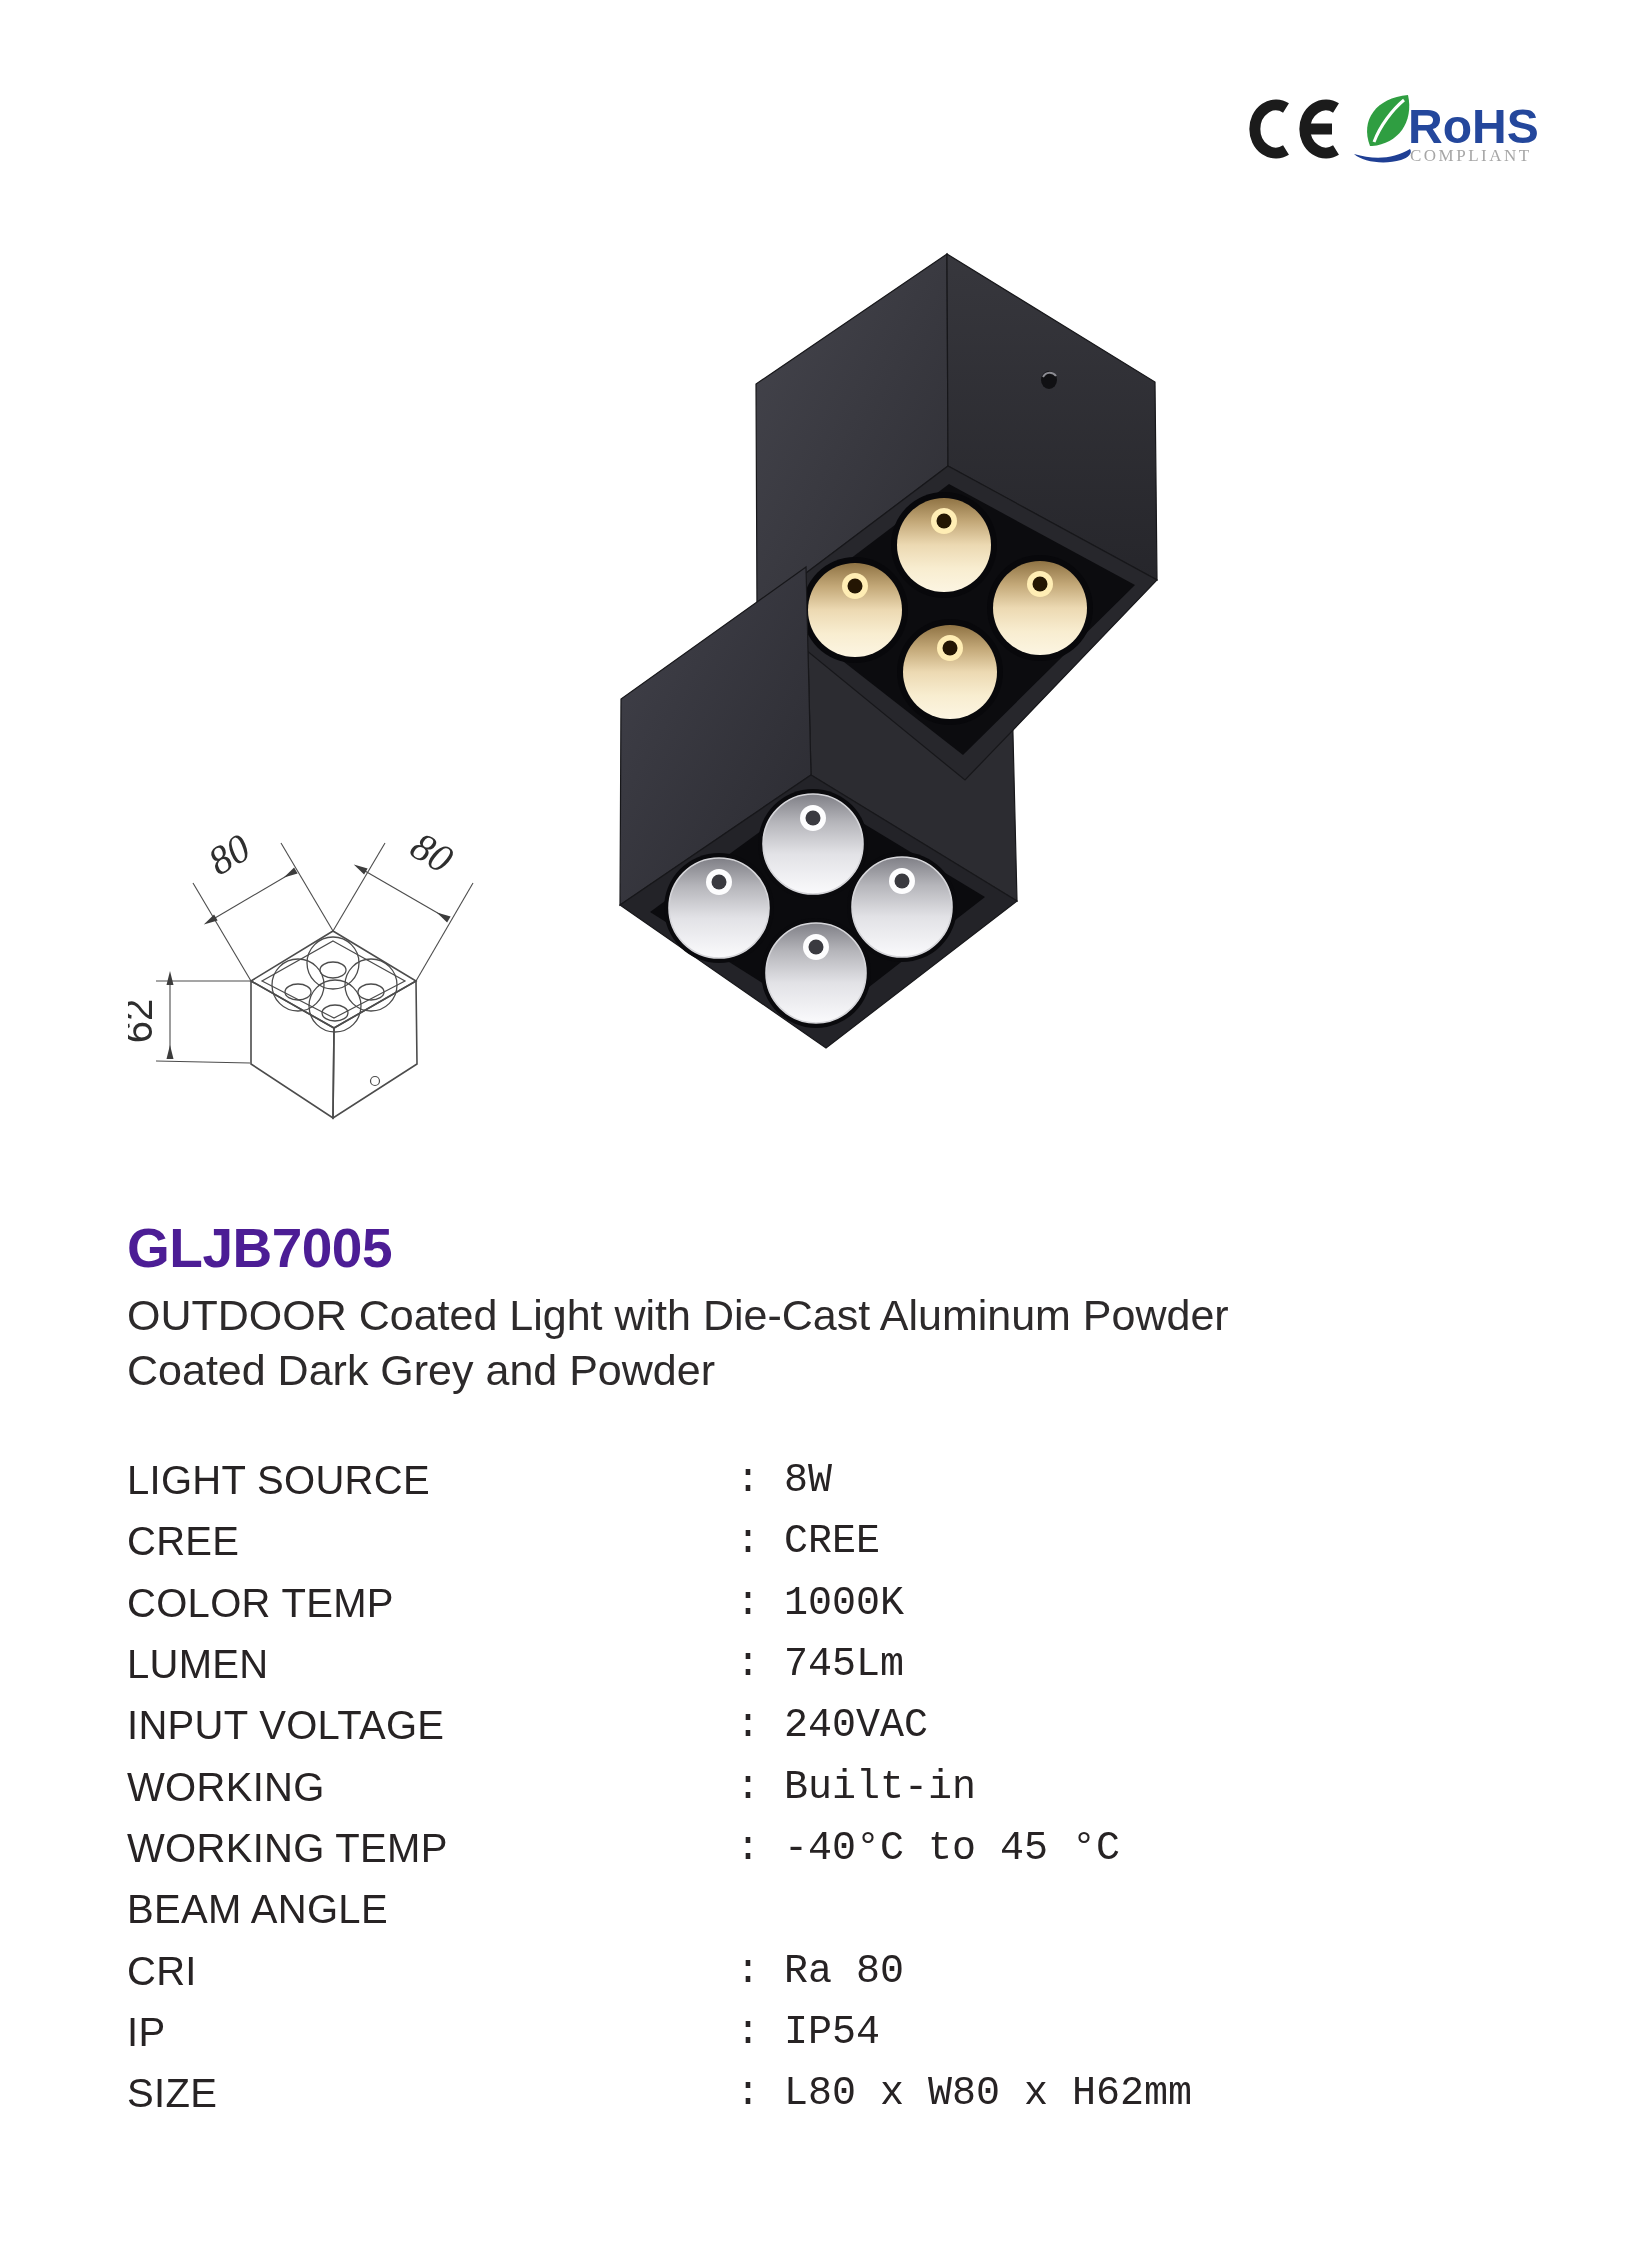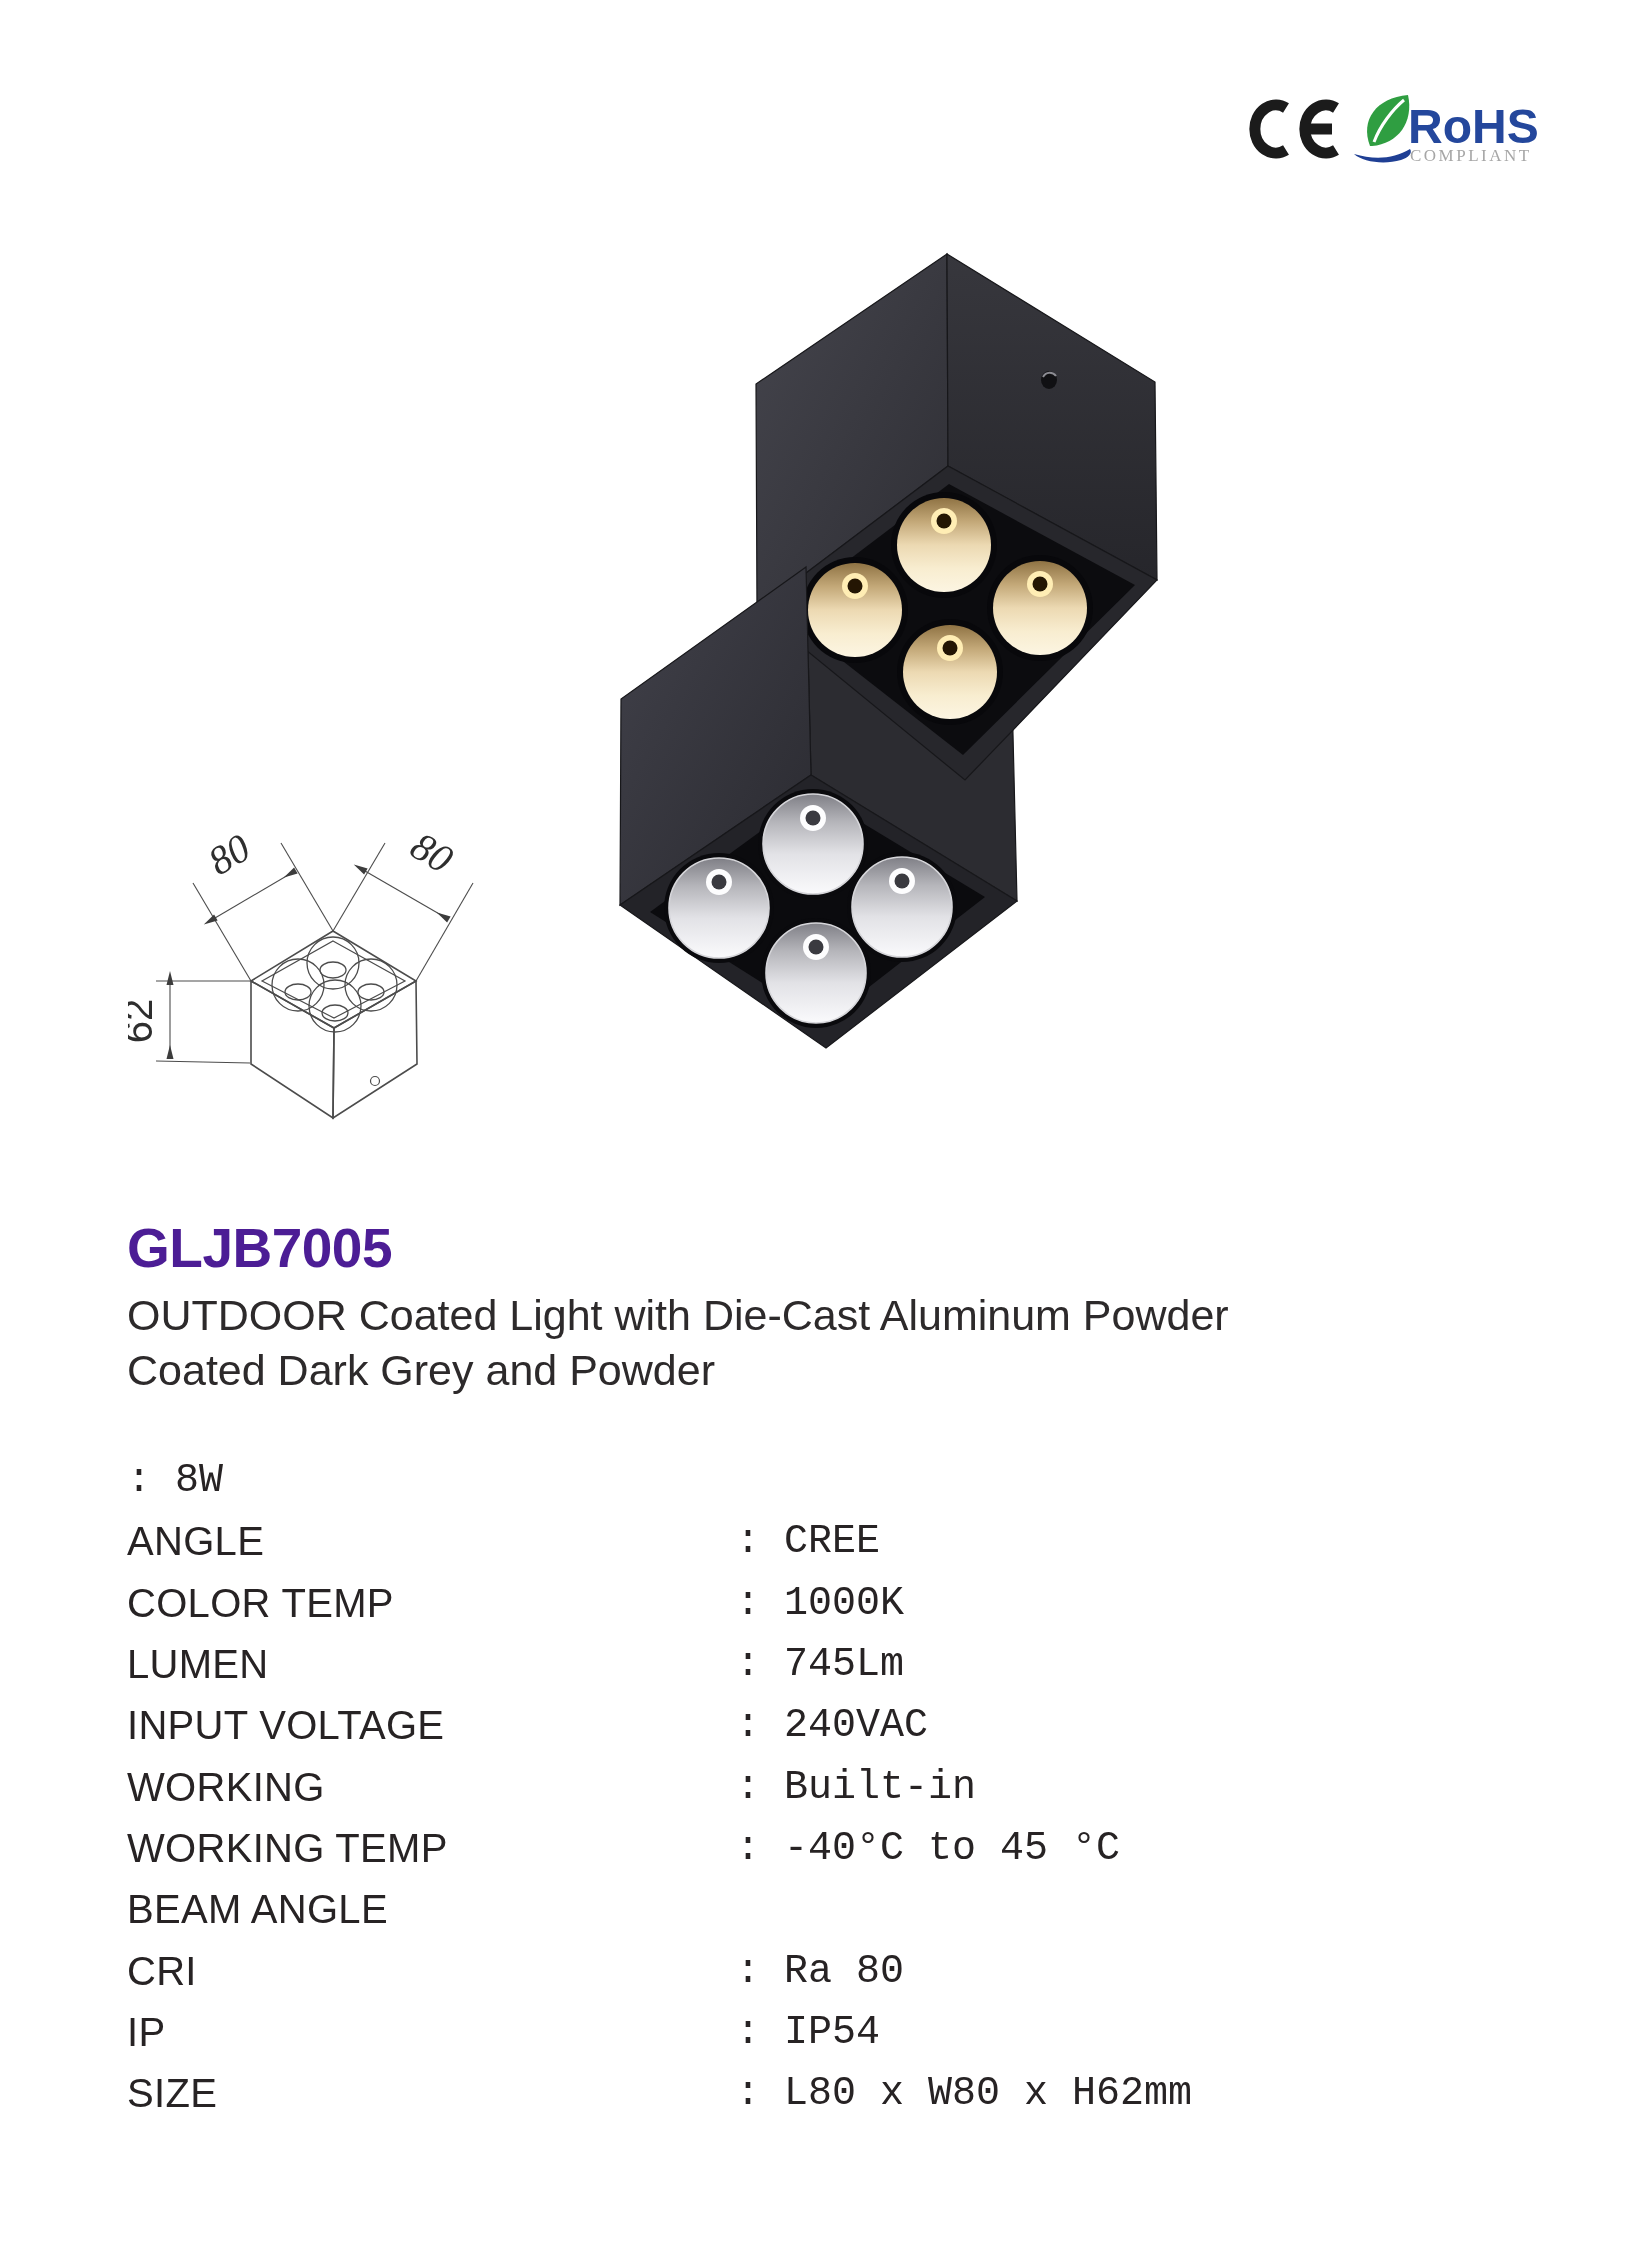--- a/index.html
+++ b/index.html
@@ -209,24 +209,25 @@
 
 <div class="title">GLJB7005</div>
 
 <div class="desc">
   <div>OUTDOOR Coated Light with Die-Cast Aluminum Powder</div>
   <div>Coated Dark Grey and Powder</div>
 </div>
 
 <div class="specs">
   <div class="spec-row">
+    <span class="lab">LIGHT SOURCE</span>
     <span class="val">: 8W</span>
   </div>
   <div class="spec-row">
-    <span class="lab">ANGLE</span>
+    <span class="lab">CREE</span>
     <span class="val">: CREE</span>
   </div>
   <div class="spec-row">
     <span class="lab">COLOR TEMP</span>
     <span class="val">: 1000K</span>
   </div>
   <div class="spec-row">
     <span class="lab">LUMEN</span>
     <span class="val">: 745Lm</span>
   </div>

